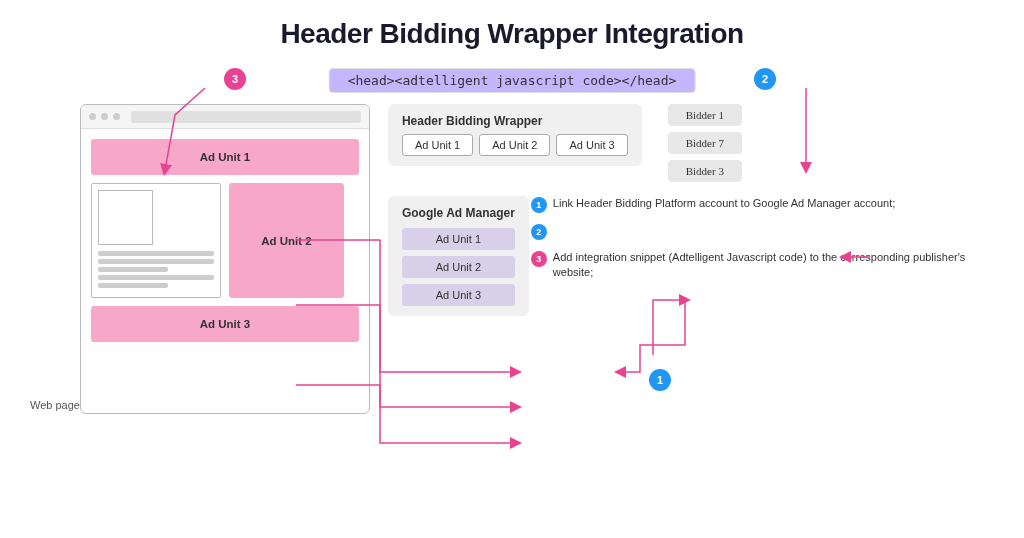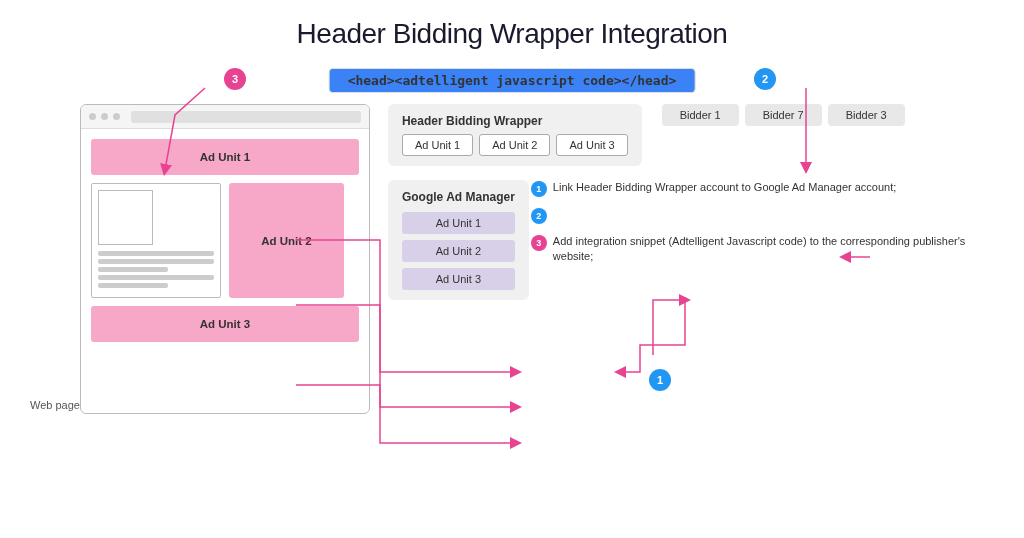--- a/index.html
+++ b/index.html
@@ -16,50 +16,49 @@
       width: 1024px;
       height: 538px;
       background: #fff;
       padding: 18px 30px 18px 30px;
       position: relative;
     }
 
     .page-title {
       text-align: center;
       font-size: 28px;
-      font-weight: 400;
+      font-weight: 700;
       color: #1a1a2e;
       margin-bottom: 14px;
       letter-spacing: -0.5px;
     }
 
     
     .top-banner-row {
       display: flex;
       justify-content: center;
       align-items: center;
       position: relative;
       margin-bottom: 8px;
       height: 32px;
     }
 
     .code-tag {
-      background: #3b82f6;
+      background: #c4b5fd;
       border: 1.5px solid #e0e0e0;
       border-radius: 4px;
       padding: 4px 18px;
       font-family: monospace;
       font-size: 13px;
       color: #333;
       position: absolute;
       left: 50%;
       transform: translateX(-50%);
       white-space: nowrap;
       z-index: 10;
-      font-weight: bold;
     }
 
     .badge-3-top {
       position: absolute;
       left: 194px;
       top: 4px;
     }
 
     .badge-2-top {
       position: absolute;
@@ -222,21 +221,21 @@
     
     .right-section {
       display: flex;
       flex-direction: column;
       gap: 14px;
       flex: 1;
     }
 
     .hbw-row {
       display: flex;
-      gap: 20px;
+      gap: 26px;
       align-items: flex-start;
     }
 
     .hbw-box {
       background: #f0f0f0;
       border-radius: 6px;
       padding: 10px 14px;
       min-width: 250px;
     }
 
@@ -265,22 +264,23 @@
       border: 1.5px solid #aaa;
       border-radius: 3px;
       padding: 4px 12px;
       font-size: 11px;
       background: #fff;
       color: #333;
     }
 
     .bidders-list {
       display: flex;
-      flex-direction: row;
+      flex-direction: column;
       gap: 6px;
+      font-family: Liberation Serif, serif;
     }
 
     .bidder-item {
       background: #e8e8e8;
       border-radius: 4px;
       padding: 5px 18px;
       font-size: 11px;
       color: #333;
       white-space: nowrap;
     }
@@ -487,21 +487,21 @@
             </div>
             <div class="gam-unit">
               <span>Ad Unit 3</span>
             </div>
           </div>
         </div>
 
         <div class="instructions">
           <div class="instruction-item">
             <div class="instr-badge instr-badge-1">1</div>
-            <span>Link Header Bidding Wrapper account to Google Ad Manager account;</span>
+            <span>Link Header Bidding Platform account to Google Ad Manager account;</span>
           </div>
           <div class="instruction-item">
             <div class="instr-badge instr-badge-2">2</div>
           </div>
           <div class="instruction-item">
             <div class="instr-badge instr-badge-3">3</div>
             <span>Add integration snippet (Adtelligent Javascript code) to the corresponding publisher's website;</span>
           </div>
         </div>
       </div>

